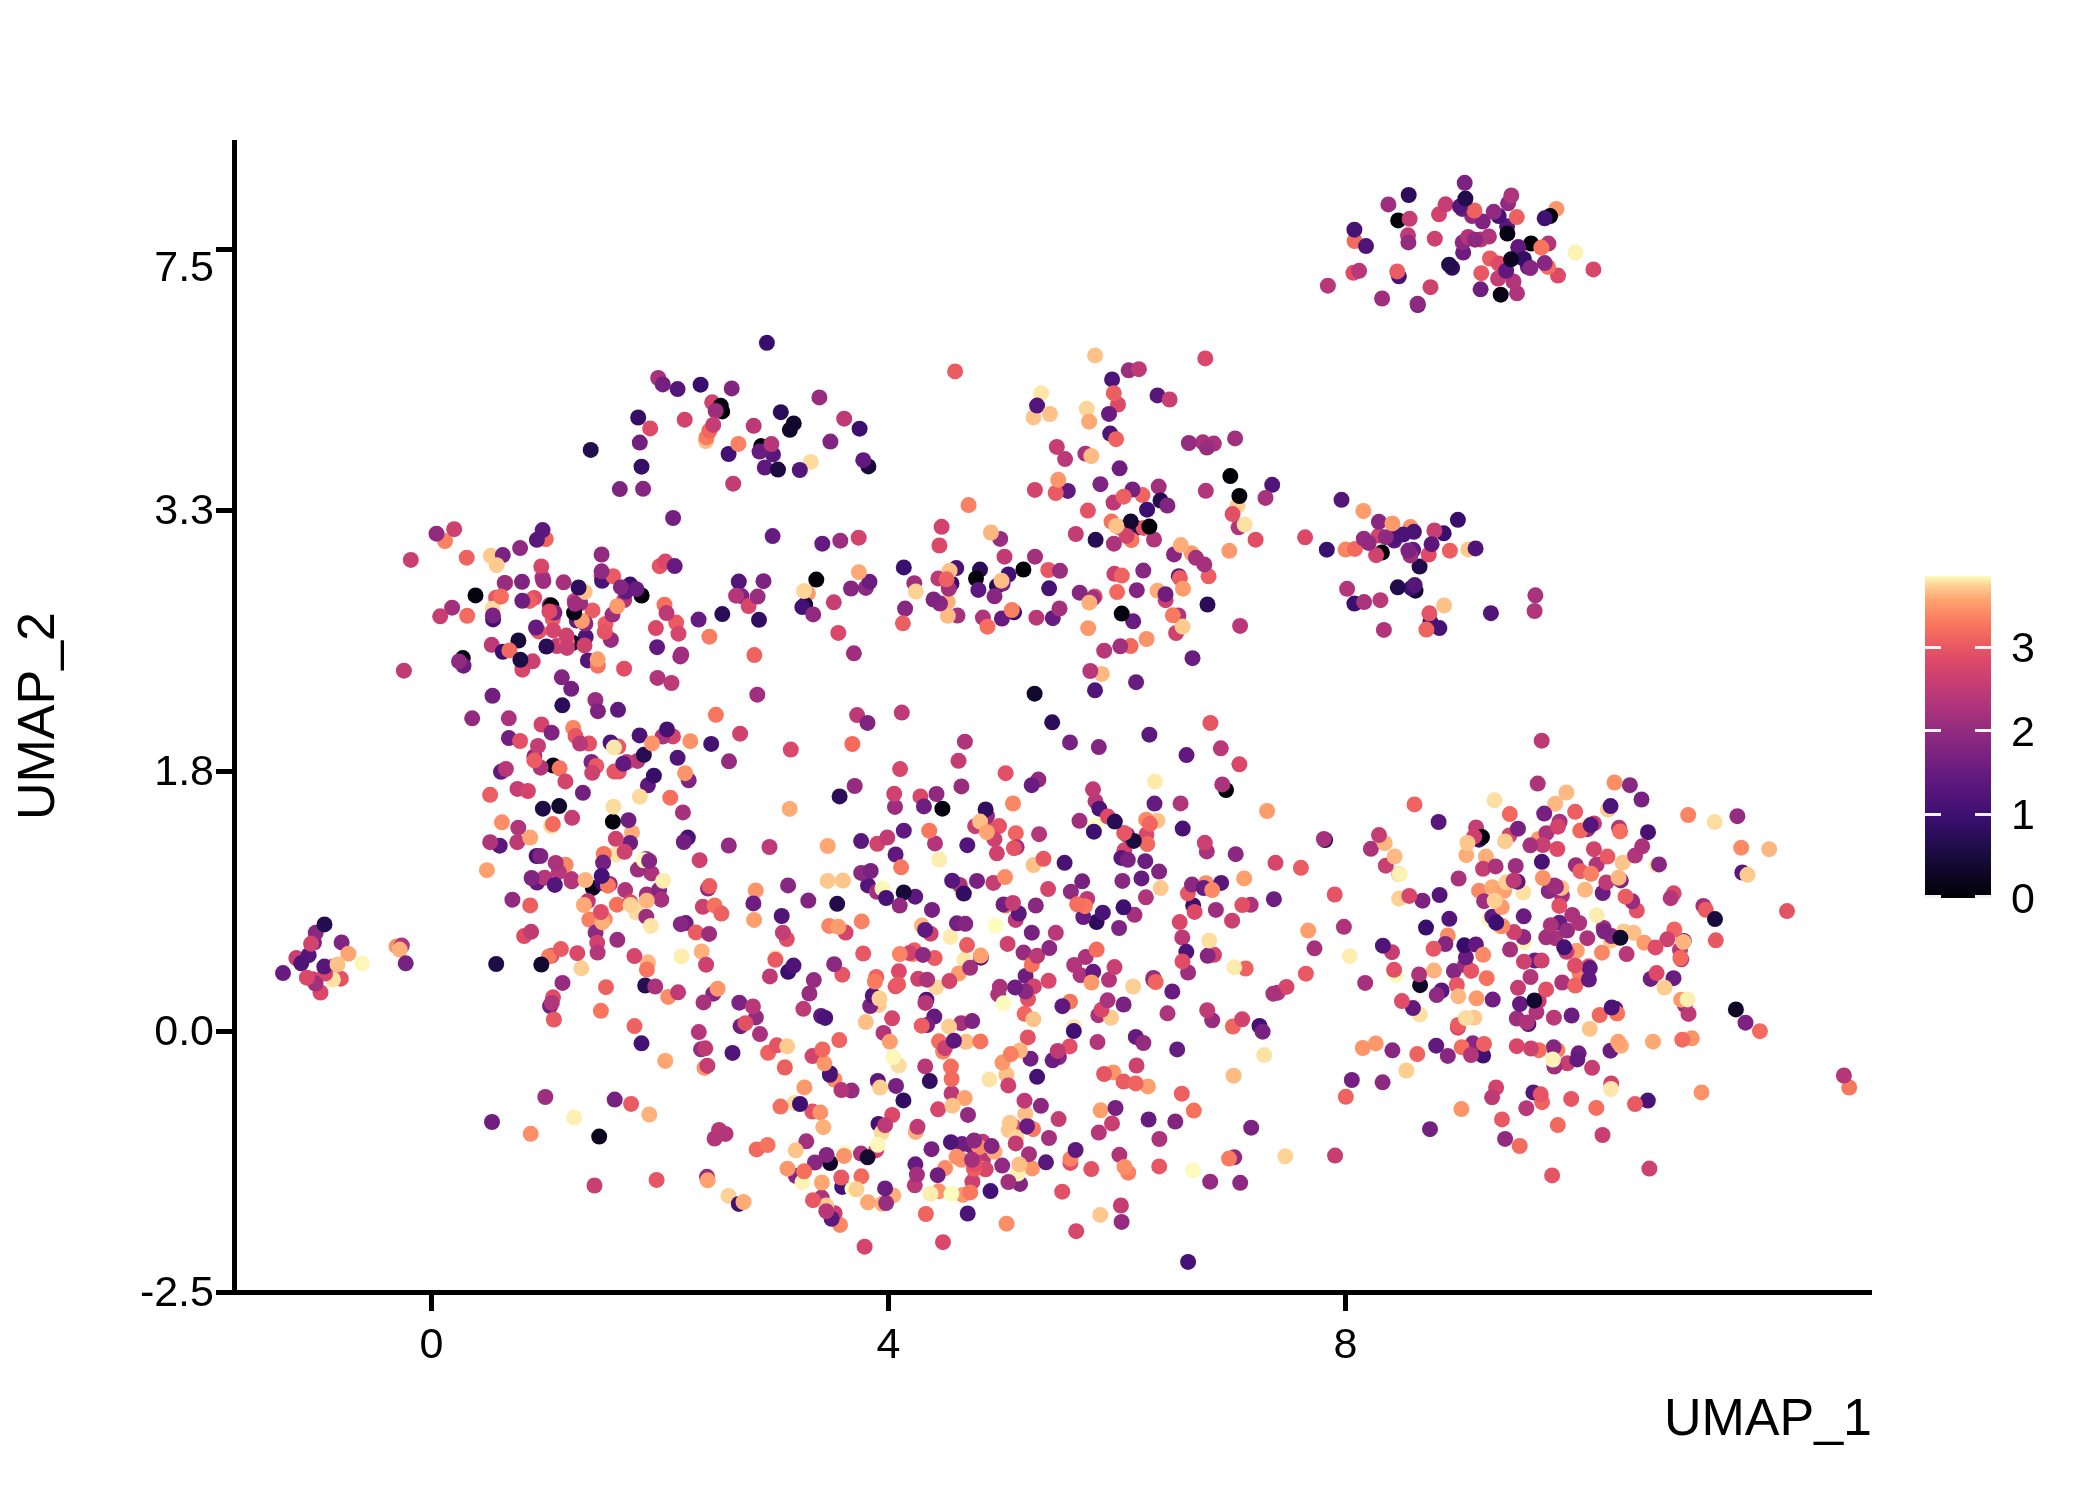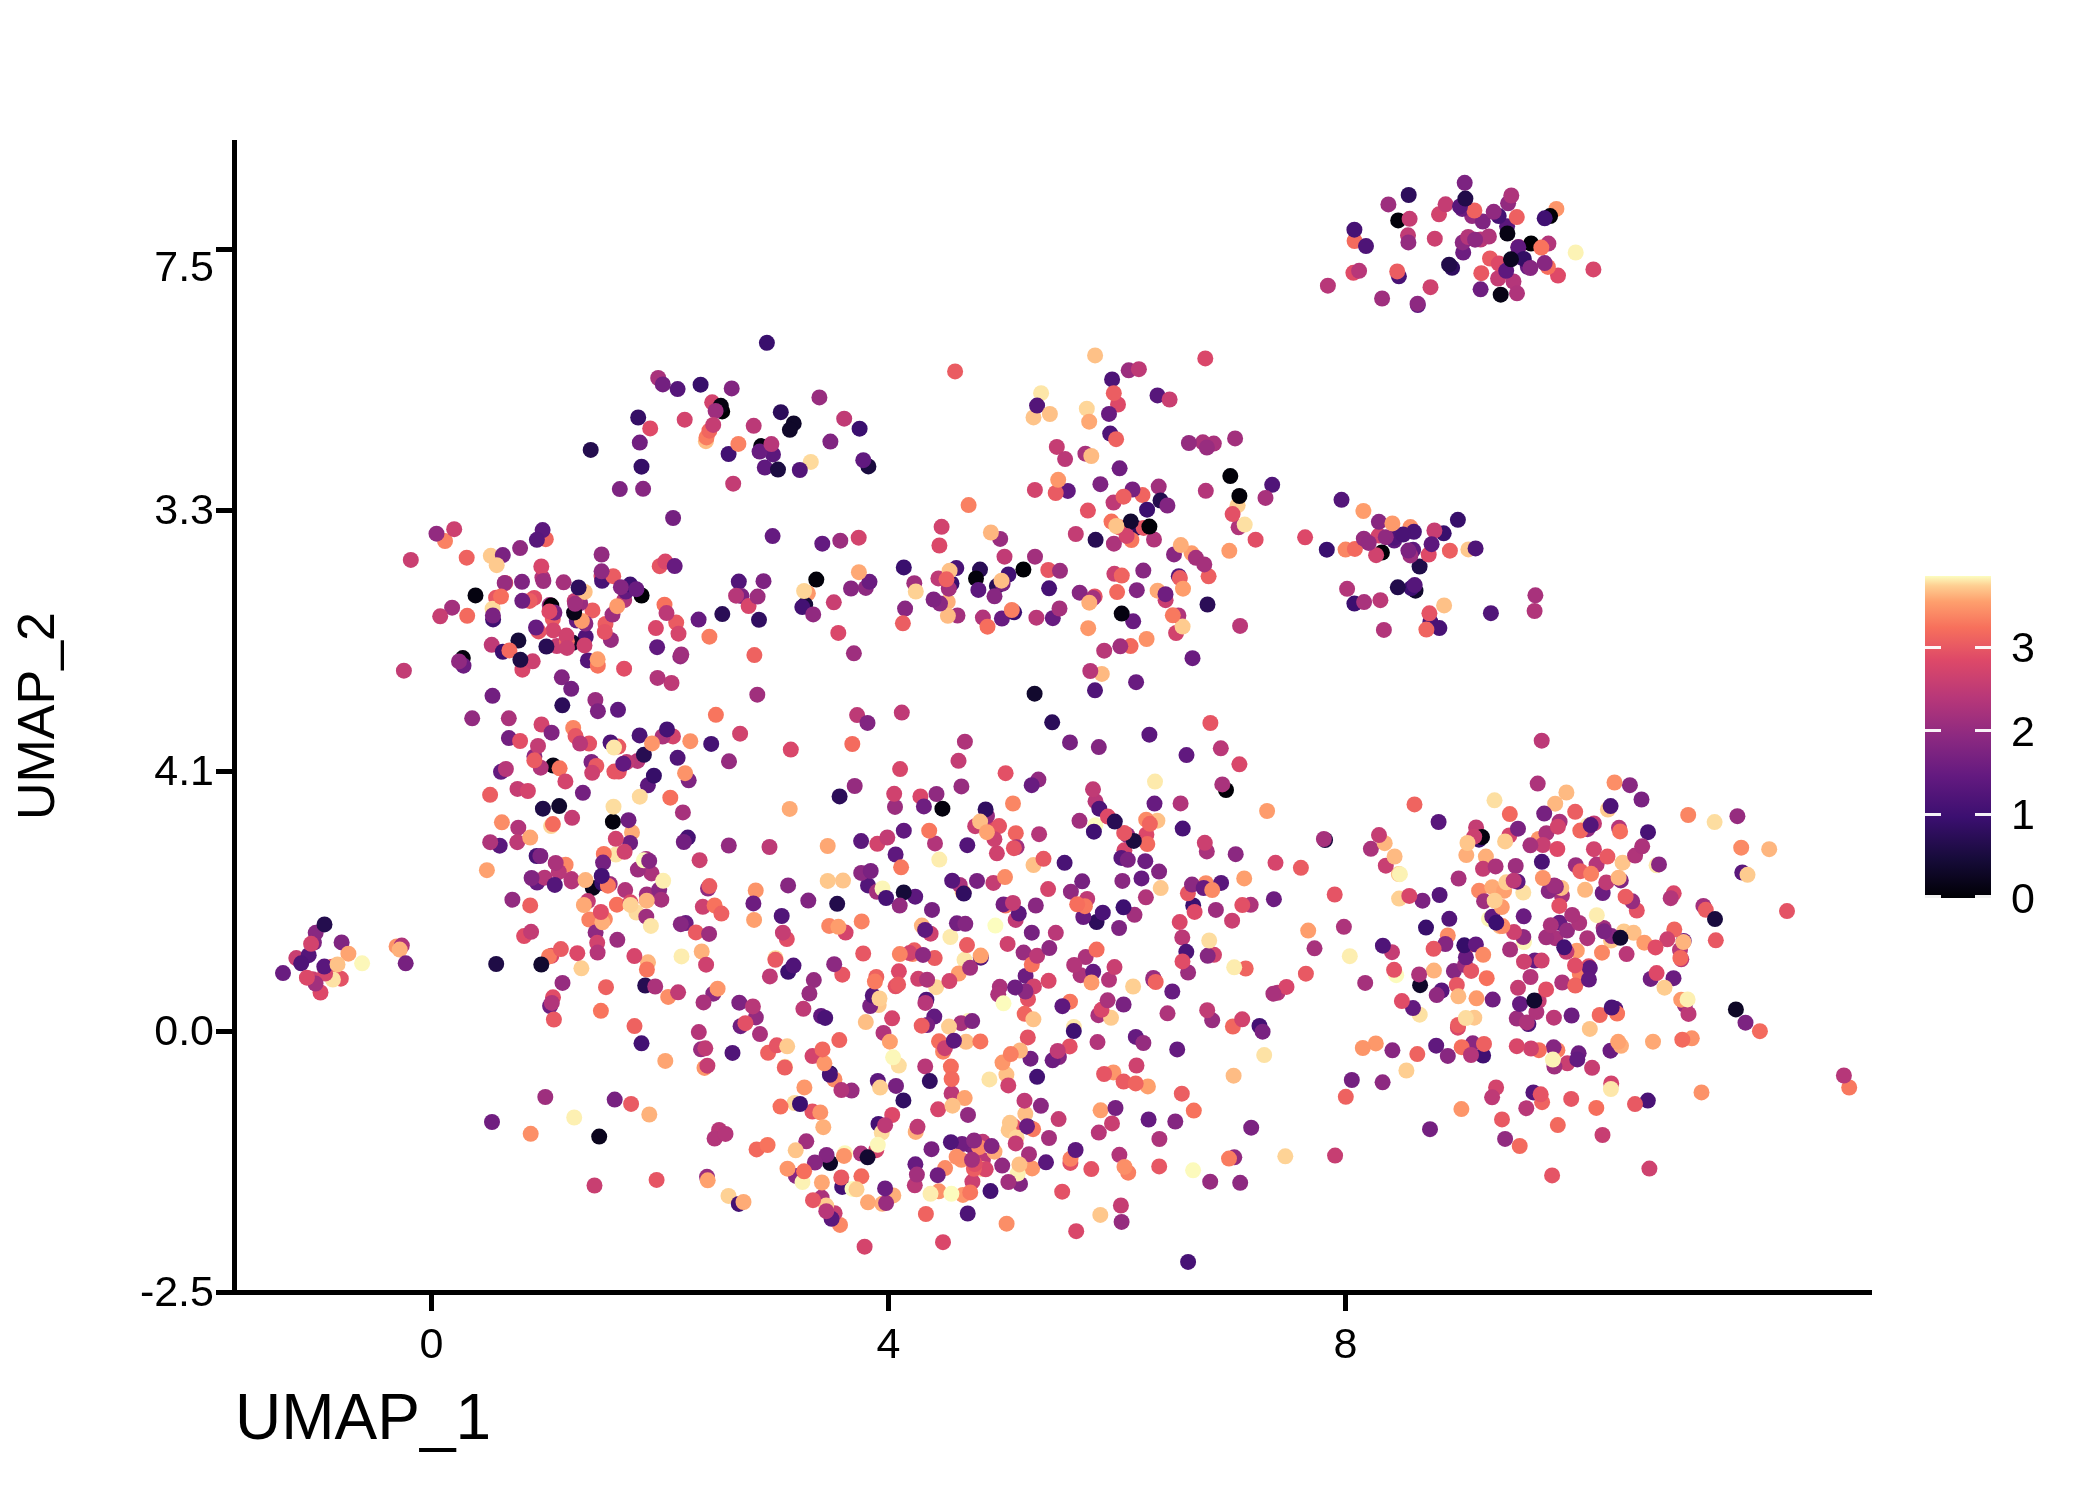--- a/index.html
+++ b/index.html
@@ -109,22 +109,22 @@
     white-space: nowrap;
     transform: translateX(-50%);
   }
 
   
   #x-axis-title {
     position: absolute;
     left: 235px;
     top: 1386px;
     width: 1637px;
-    text-align: left;
-    font-size: 64px;
+    text-align: right;
+    font-size: 52px;
     line-height: 62px;
     color: #000000;
   }
   #y-axis-title {
     position: absolute;
     left: -540px;
     top: 686px;           
     width: 1152px;
     text-align: center;
     font-size: 52px;
@@ -1617,21 +1617,21 @@
 
   <div class="axis-line" id="y-axis-line"></div>
   <div class="axis-line" id="x-axis-line"></div>
 
   <div id="y-ticks">
       <div class="tick-y" style="top: 1290px;"></div>
       <div class="ticklabel-y" style="top: 1270px; margin-left: 36px;">-2.5</div>
       <div class="tick-y" style="top: 1029.37px;"></div>
       <div class="ticklabel-y" style="top: 1009.37px;">0.0</div>
       <div class="tick-y" style="top: 768.733px;"></div>
-      <div class="ticklabel-y" style="top: 748.733px;">4.1</div>
+      <div class="ticklabel-y" style="top: 748.733px;">1.8</div>
       <div class="tick-y" style="top: 508.1px;"></div>
       <div class="ticklabel-y" style="top: 488.1px;">3.3</div>
       <div class="tick-y" style="top: 247.466px;"></div>
       <div class="ticklabel-y" style="top: 245px;">7.5</div>
     </div>
   <div id="x-ticks">
       <div class="tick-x" style="left: 429.486px;"></div>
       <div class="ticklabel-x" style="left: 431.486px;">0</div>
       <div class="tick-x" style="left: 886.429px;"></div>
       <div class="ticklabel-x" style="left: 888.429px;">4</div>

